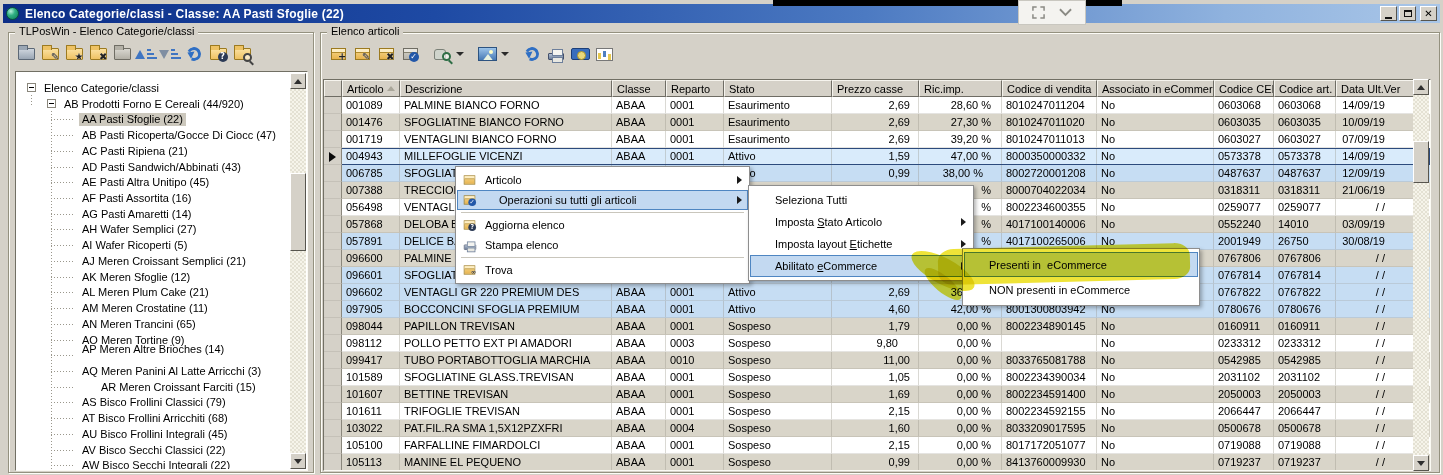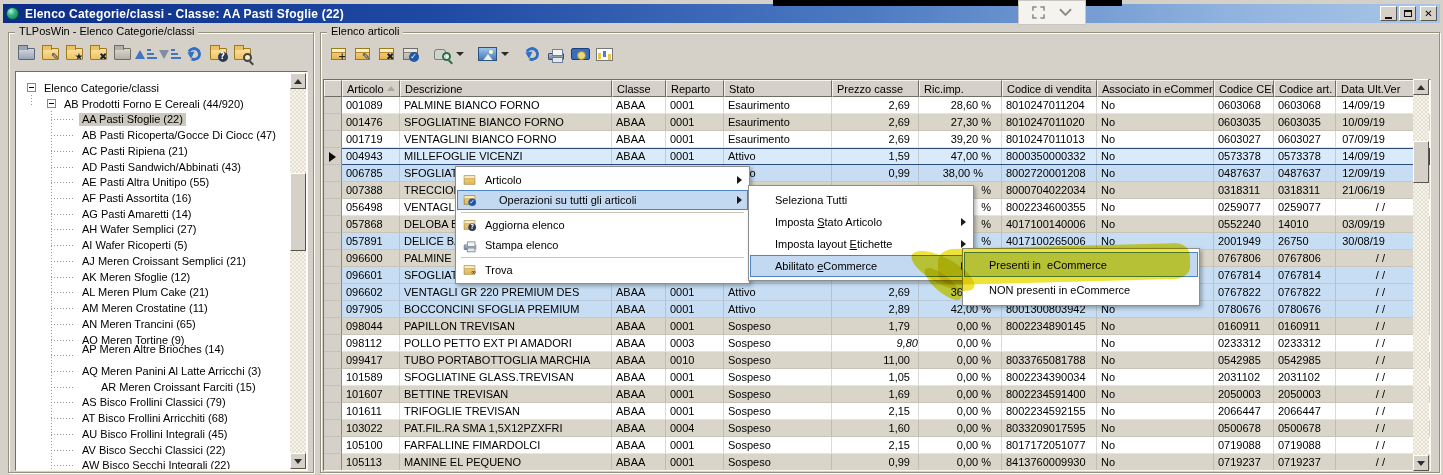--- a/index.html
+++ b/index.html
@@ -271,21 +271,21 @@
           <div class="tconn" style="left: 34px; top: 77.88px; width: 24px;"></div>
           <div class="tree-item" style="left: 62px; top: 70.88px;">
             <span class="tree-label">AC Pasti Ripiena (21)</span>
           </div>
           <div class="tconn" style="left: 34px; top: 93.6px; width: 24px;"></div>
           <div class="tree-item" style="left: 62px; top: 86.6px;">
             <span class="tree-label">AD Pasti Sandwich/Abbinati (43)</span>
           </div>
           <div class="tconn" style="left: 34px; top: 109.32px; width: 24px;"></div>
           <div class="tree-item" style="left: 62px; top: 102.32px;">
-            <span class="tree-label">AE Pasti Altra Unitipo (55)</span>
+            <span class="tree-label">AE Pasti Altra Unitipo (45)</span>
           </div>
           <div class="tconn" style="left: 34px; top: 125.04px; width: 24px;"></div>
           <div class="tree-item" style="left: 62px; top: 118.04px;">
             <span class="tree-label">AF Pasti Assortita (16)</span>
           </div>
           <div class="tconn" style="left: 34px; top: 140.76px; width: 24px;"></div>
           <div class="tree-item" style="left: 62px; top: 133.76px;">
             <span class="tree-label">AG Pasti Amaretti (14)</span>
           </div>
           <div class="tconn" style="left: 34px; top: 156.48px; width: 24px;"></div>
@@ -641,21 +641,21 @@
             <div class="gcell" style="width: 62px;">0767822</div>
             <div class="gcell right" style="width: 78px; padding-right: 28px;">/ /</div>
           </div>
           <div class="grow sel">
             <div class="gcell marker" style="width: 18px;"></div>
             <div class="gcell" style="width: 58px;">097905</div>
             <div class="gcell" style="width: 212px;">BOCCONCINI SFOGLIA PREMIUM</div>
             <div class="gcell" style="width: 54px;">ABAA</div>
             <div class="gcell" style="width: 58px;">0001</div>
             <div class="gcell" style="width: 108px;">Attivo</div>
-            <div class="gcell right" style="width: 87px; padding-right: 8px;">2,89</div>
+            <div class="gcell right" style="width: 87px; padding-right: 8px;">4,60</div>
             <div class="gcell right" style="width: 83px; padding-right: 10px;">42,00 %</div>
             <div class="gcell" style="width: 95px;">8001300803942</div>
             <div class="gcell" style="width: 117px;">No</div>
             <div class="gcell" style="width: 60px;">0780676</div>
             <div class="gcell" style="width: 62px;">0780676</div>
             <div class="gcell right" style="width: 78px; padding-right: 28px;">/ /</div>
           </div>
           <div class="grow alt">
             <div class="gcell marker" style="width: 18px;"></div>
             <div class="gcell" style="width: 58px;">098044</div>
@@ -671,21 +671,21 @@
             <div class="gcell" style="width: 62px;">0160911</div>
             <div class="gcell right" style="width: 78px; padding-right: 28px;">/ /</div>
           </div>
           <div class="grow white">
             <div class="gcell marker" style="width: 18px;"></div>
             <div class="gcell" style="width: 58px;">098112</div>
             <div class="gcell" style="width: 212px;">POLLO PETTO EXT PI AMADORI</div>
             <div class="gcell" style="width: 54px;">ABAA</div>
             <div class="gcell" style="width: 58px;">0003</div>
             <div class="gcell" style="width: 108px;">Sospeso</div>
-            <div class="gcell right" style="width: 87px; padding-right: 0; font-style: italic;">9,80</div>
+            <div class="gcell right" style="width: 87px; padding-right: 20px;">9,80</div>
             <div class="gcell right" style="width: 83px; padding-right: 10px;">0,00 %</div>
             <div class="gcell" style="width: 95px;"></div>
             <div class="gcell" style="width: 117px;">No</div>
             <div class="gcell" style="width: 60px;">0233312</div>
             <div class="gcell" style="width: 62px;">0233312</div>
             <div class="gcell right" style="width: 78px; padding-right: 28px;">/ /</div>
           </div>
           <div class="grow alt">
             <div class="gcell marker" style="width: 18px;"></div>
             <div class="gcell" style="width: 58px;">099417</div>

